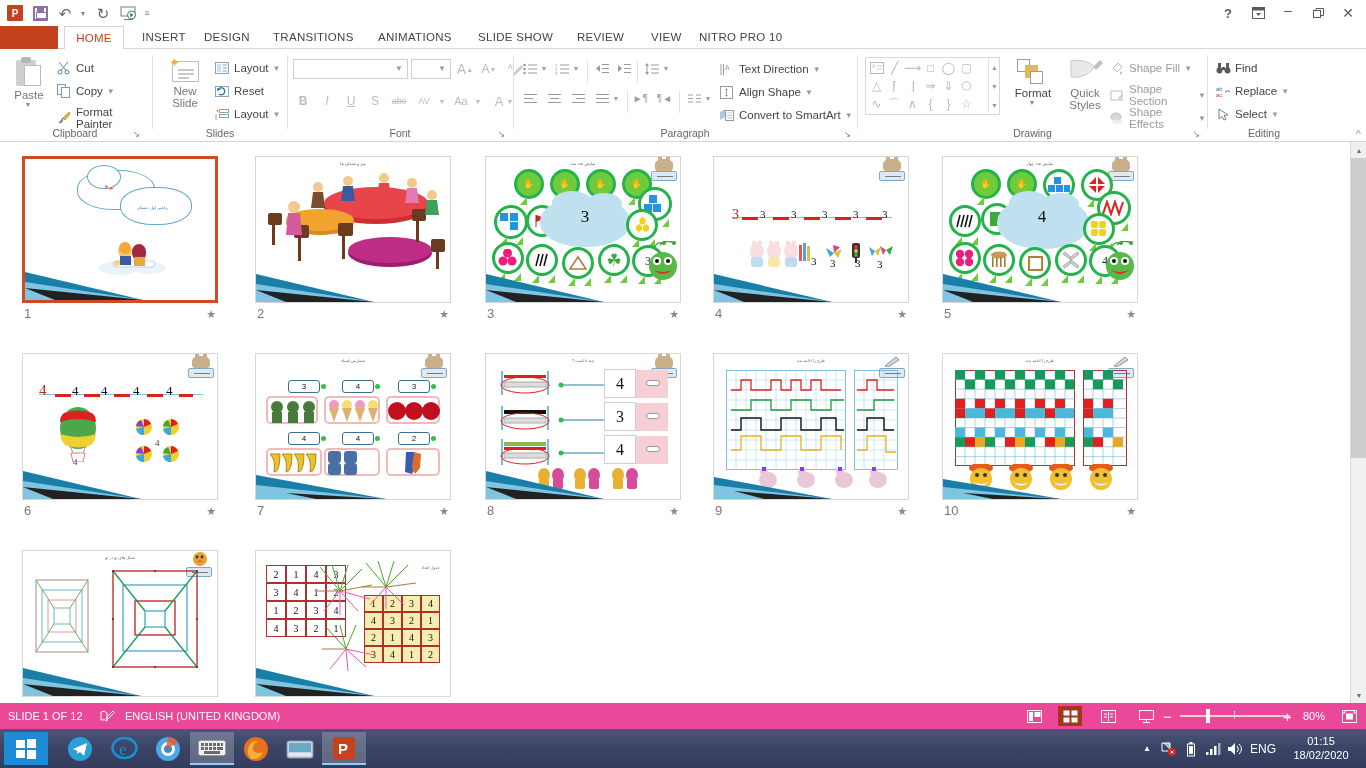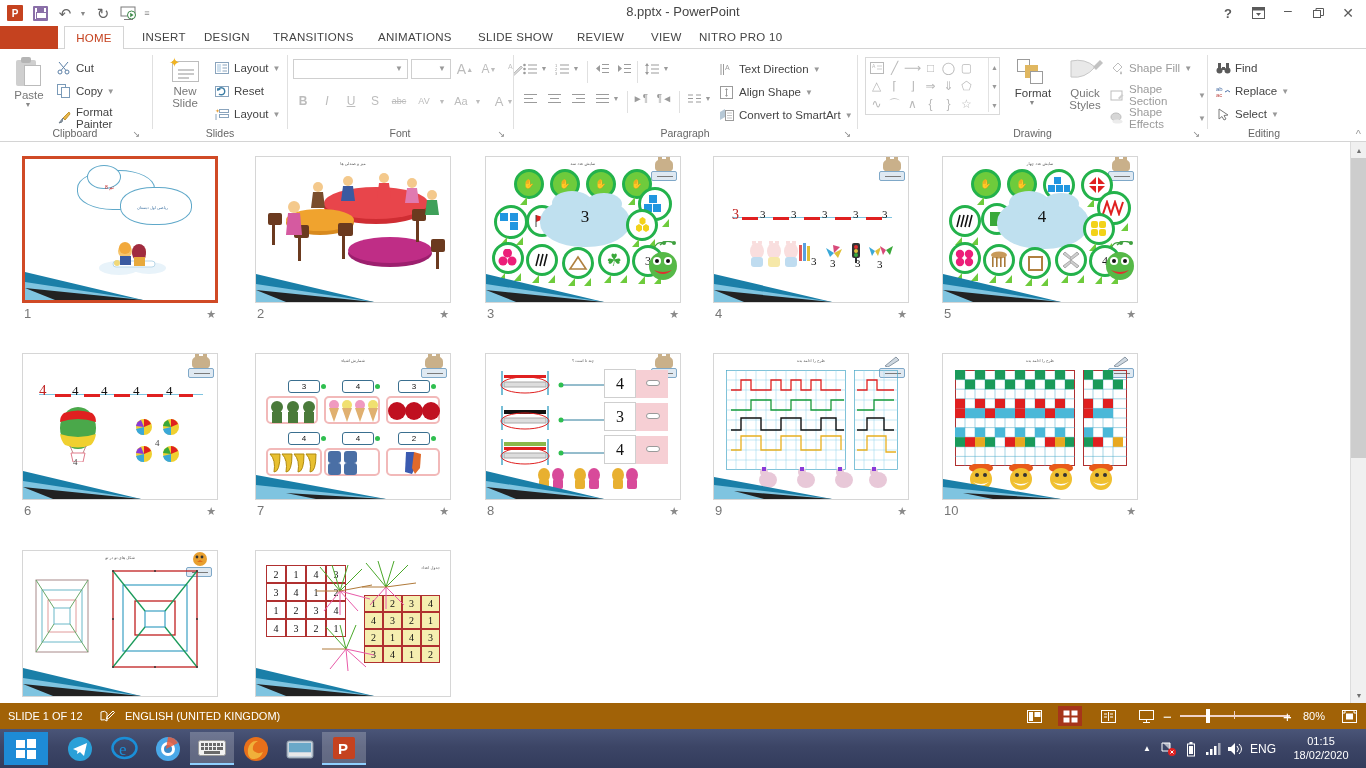--- a/index.html
+++ b/index.html
@@ -124,21 +124,21 @@
            font-size:16px; font-family:"Liberation Serif",serif; color:#111;}
   .tblcell{ position:absolute; border:1px solid #b03030; display:flex;align-items:center;justify-content:center;
             font-size:10px; font-family:"Liberation Serif",serif; color:#111;}
   
   #vscroll{ position:absolute; right:0; top:142px; width:16px; height:561px; background:#f0f0f0; border-left:1px solid #dcdcdc;}
   .sb-arrow{ position:absolute; left:0; width:16px; height:16px; display:flex;align-items:center;justify-content:center;
              font-size:7px; color:#707070; background:#f0f0f0;}
   #sb-thumb{ position:absolute; left:0; top:16px; width:16px; height:300px; background:#cdcdcd; }
   
   #status{
-    position:absolute; left:0; top:703px; width:1366px; height:26px; background:#a16207; color:#fff;
+    position:absolute; left:0; top:703px; width:1366px; height:26px; background:#ec4899; color:#fff;
     font-size:11px;
   }
   .st-item{ position:absolute; top:0; height:26px; display:flex; align-items:center; color:#fff; }
   .view-btn{ position:absolute; top:3px; width:24px; height:20px; display:flex; align-items:center; justify-content:center; color:#fff; font-size:12px;}
   .view-btn.active{ background:#a6351a; }
   #zoomslider{ position:absolute; top:12px; height:2px; background:#f0d3c9;}
   #zoomhandle{ position:absolute; top:6px; width:4px; height:14px; background:#fff;}
   .ztick{ position:absolute; top:8px; width:1px; height:8px; background:#f0d3c9;}
   
   #taskbar{
@@ -179,21 +179,20 @@
           <rect x="1" y="1" width="14" height="9" fill="none" stroke="#7a7a7a"></rect>
           <circle cx="11.5" cy="9" r="4" fill="#fff" stroke="#3d8a4a"></circle>
           <polygon points="10.2,6.8 13.6,9 10.2,11.2" fill="#3d8a4a"></polygon>
           <line x1="4" y1="13.5" x2="13" y2="13.5" stroke="#7a7a7a"></line>
         </svg>
     </div>
     <div class="qat-btn" style="width:12px">
         <span class="tiny-caret" style="font-size:9px">≡</span>
       </div>
   </div>
-  <div id="wintitle">8.pptx - PowerPoint</div>
   <div id="winbtns">
     <div class="winbtn" style="font-weight:bold">?</div>
     <div class="winbtn">
       <svg width="13" height="12" viewBox="0 0 13 12">
           <rect x="0.5" y="0.5" width="12" height="11" fill="none" stroke="#5a5a5a"></rect>
           <rect x="0.5" y="0.5" width="12" height="3" fill="#5a5a5a"></rect>
           <polygon points="6.5,9 4,6 9,6" fill="#5a5a5a"></polygon>
         </svg>
     </div>
     <div class="winbtn">

